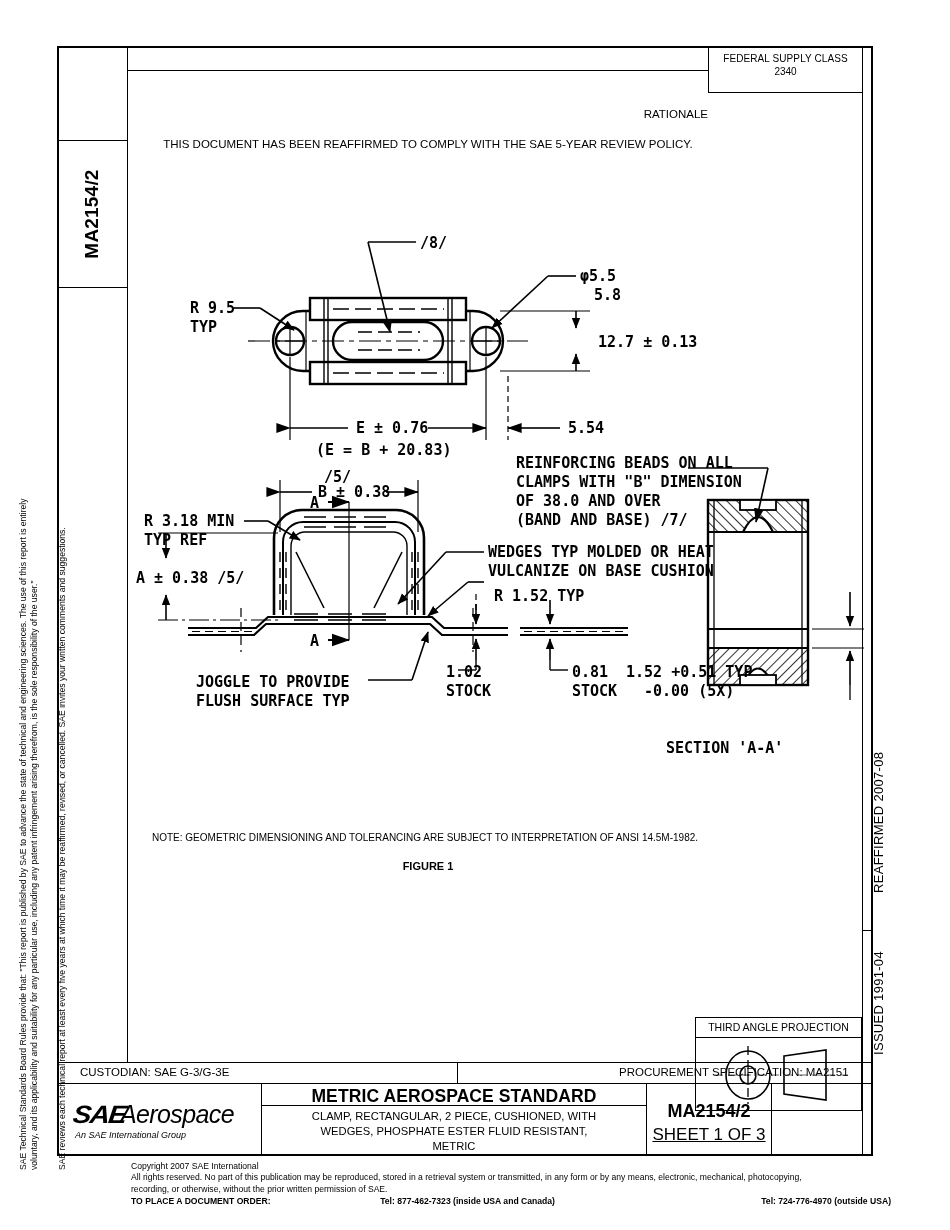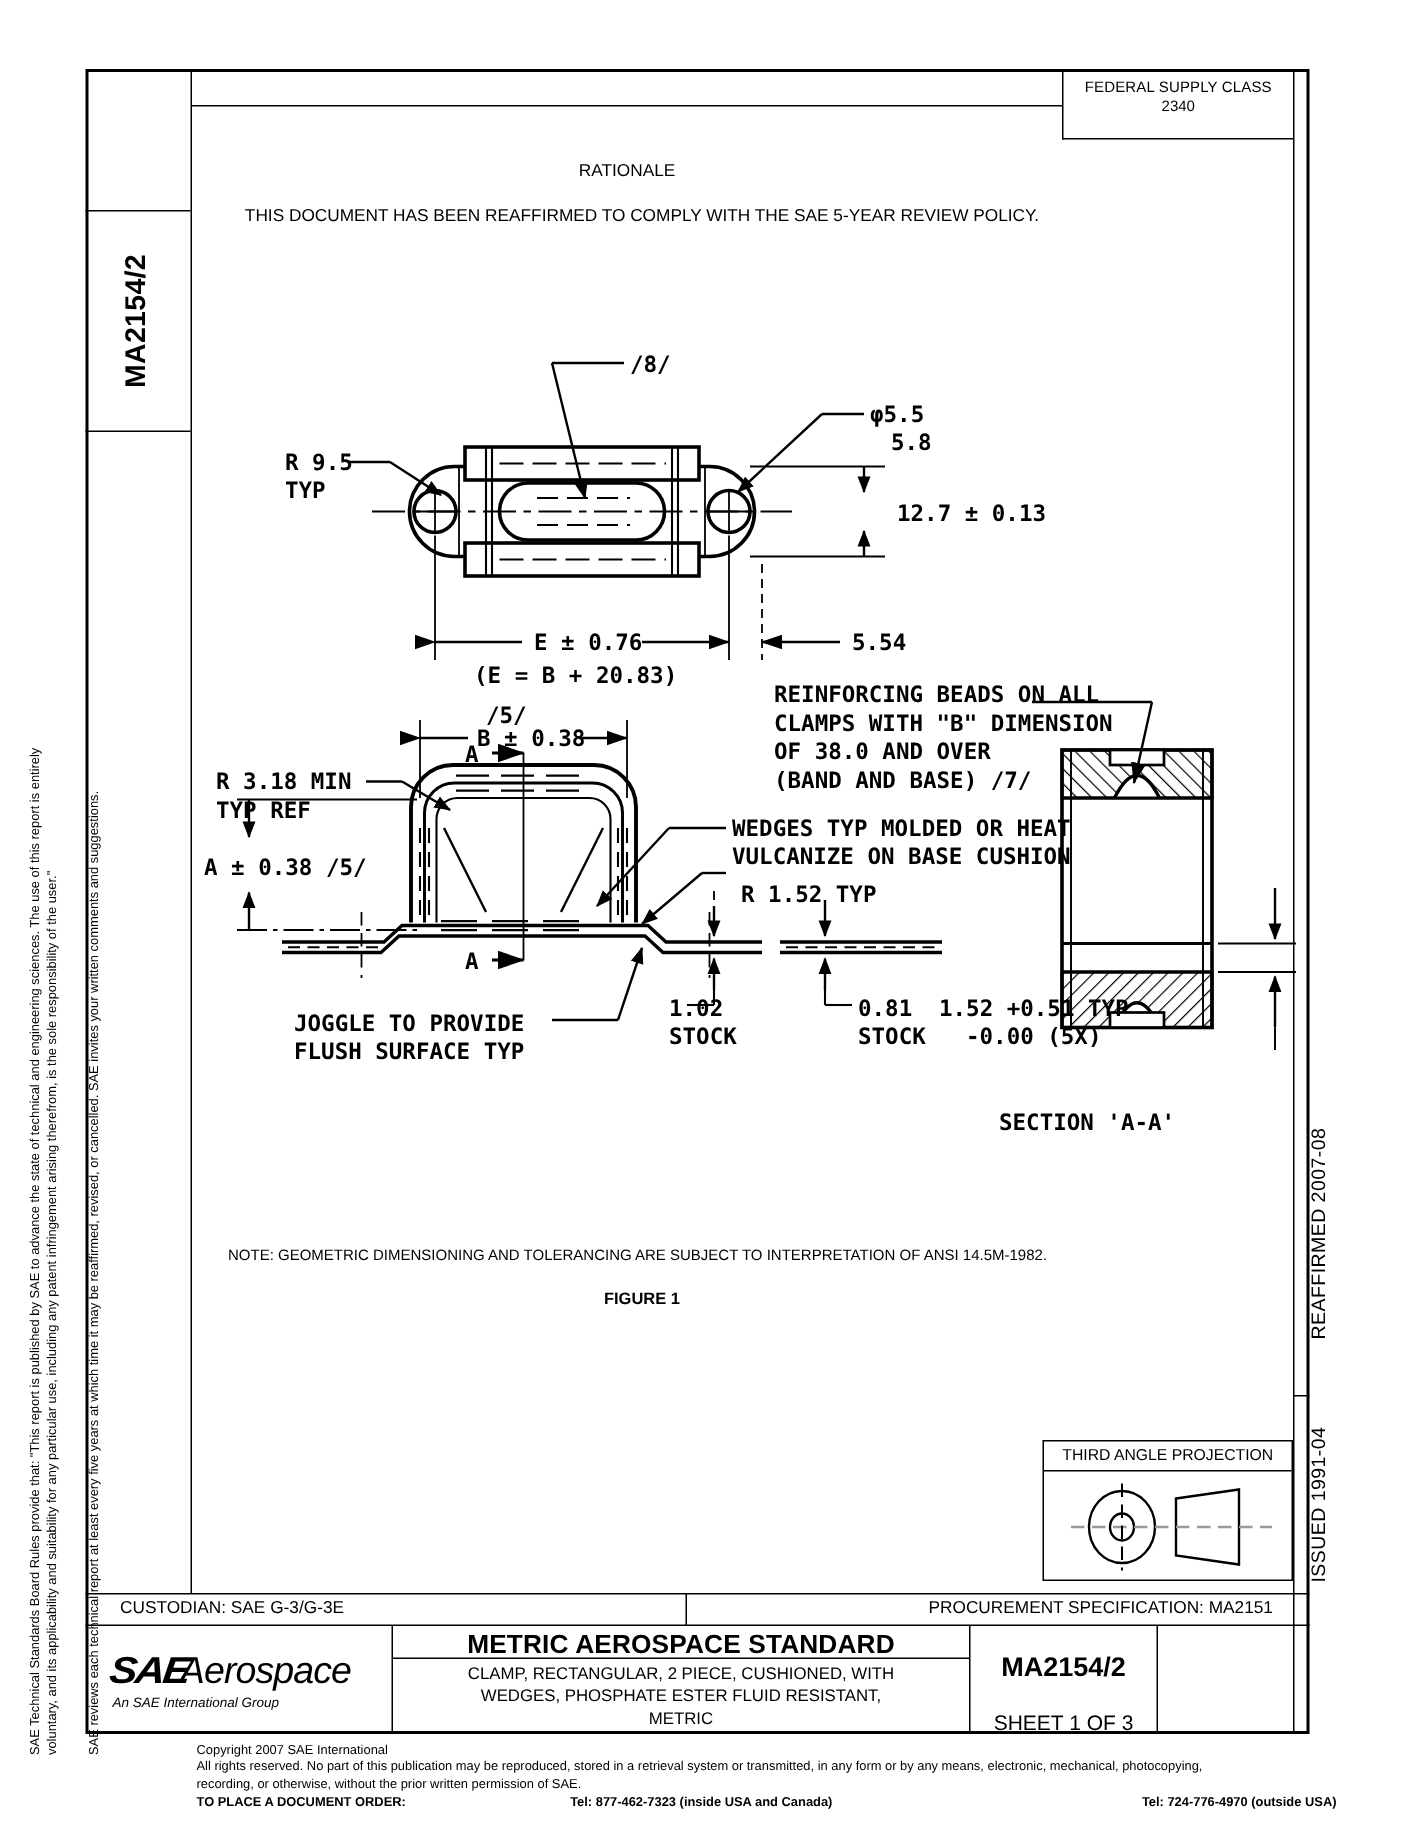--- a/index.html
+++ b/index.html
@@ -101,21 +101,21 @@
     width: 580px;
     height: 0;
     border-top: 1.5px solid #000;
   }
   
   .rationale-title {
     position: absolute;
     left: 128px;
     top: 108px;
     width: 580px;
-    text-align: center;
+    text-align: right;
     font-size: 11.5px;
   }
   .rationale-body {
     position: absolute;
     left: 128px;
     top: 138px;
     width: 600px;
     text-align: center;
     font-size: 11.5px;
   }
@@ -171,21 +171,21 @@
     top: 860px;
     width: 600px;
     text-align: center;
     font-size: 11px;
     font-weight: bold;
   }
   
   .tap-box {
     position: absolute;
     left: 695px;
-    top: 960px;
+    top: 1017px;
     width: 167px;
     height: 94px;
     border: 1.5px solid #000;
     box-sizing: border-box;
   }
   .tap-title {
     position: absolute;
     left: 0; top: 0;
     width: 100%;
     height: 20px;
@@ -277,21 +277,21 @@
     position: absolute;
     left: 590px; top: 0;
     width: 125px;
     height: 72px;
     border-right: 1.5px solid #000;
     box-sizing: border-box;
     text-align: center;
     padding-top: 17px;
   }
   .tb-num-main { font-size: 18px; font-weight: bold; }
-  .tb-num-sheet { font-size: 14px; margin-top: 18px; text-decoration: underline; }
+  .tb-num-sheet { font-size: 17px; margin-top: 3px; text-decoration: underline; }
   .tb-blank {
     position: absolute;
     left: 715px; top: 0;
     width: 101px;
     height: 72px;
     box-sizing: border-box;
   }
   
   .sae-logo {
     position: absolute;

